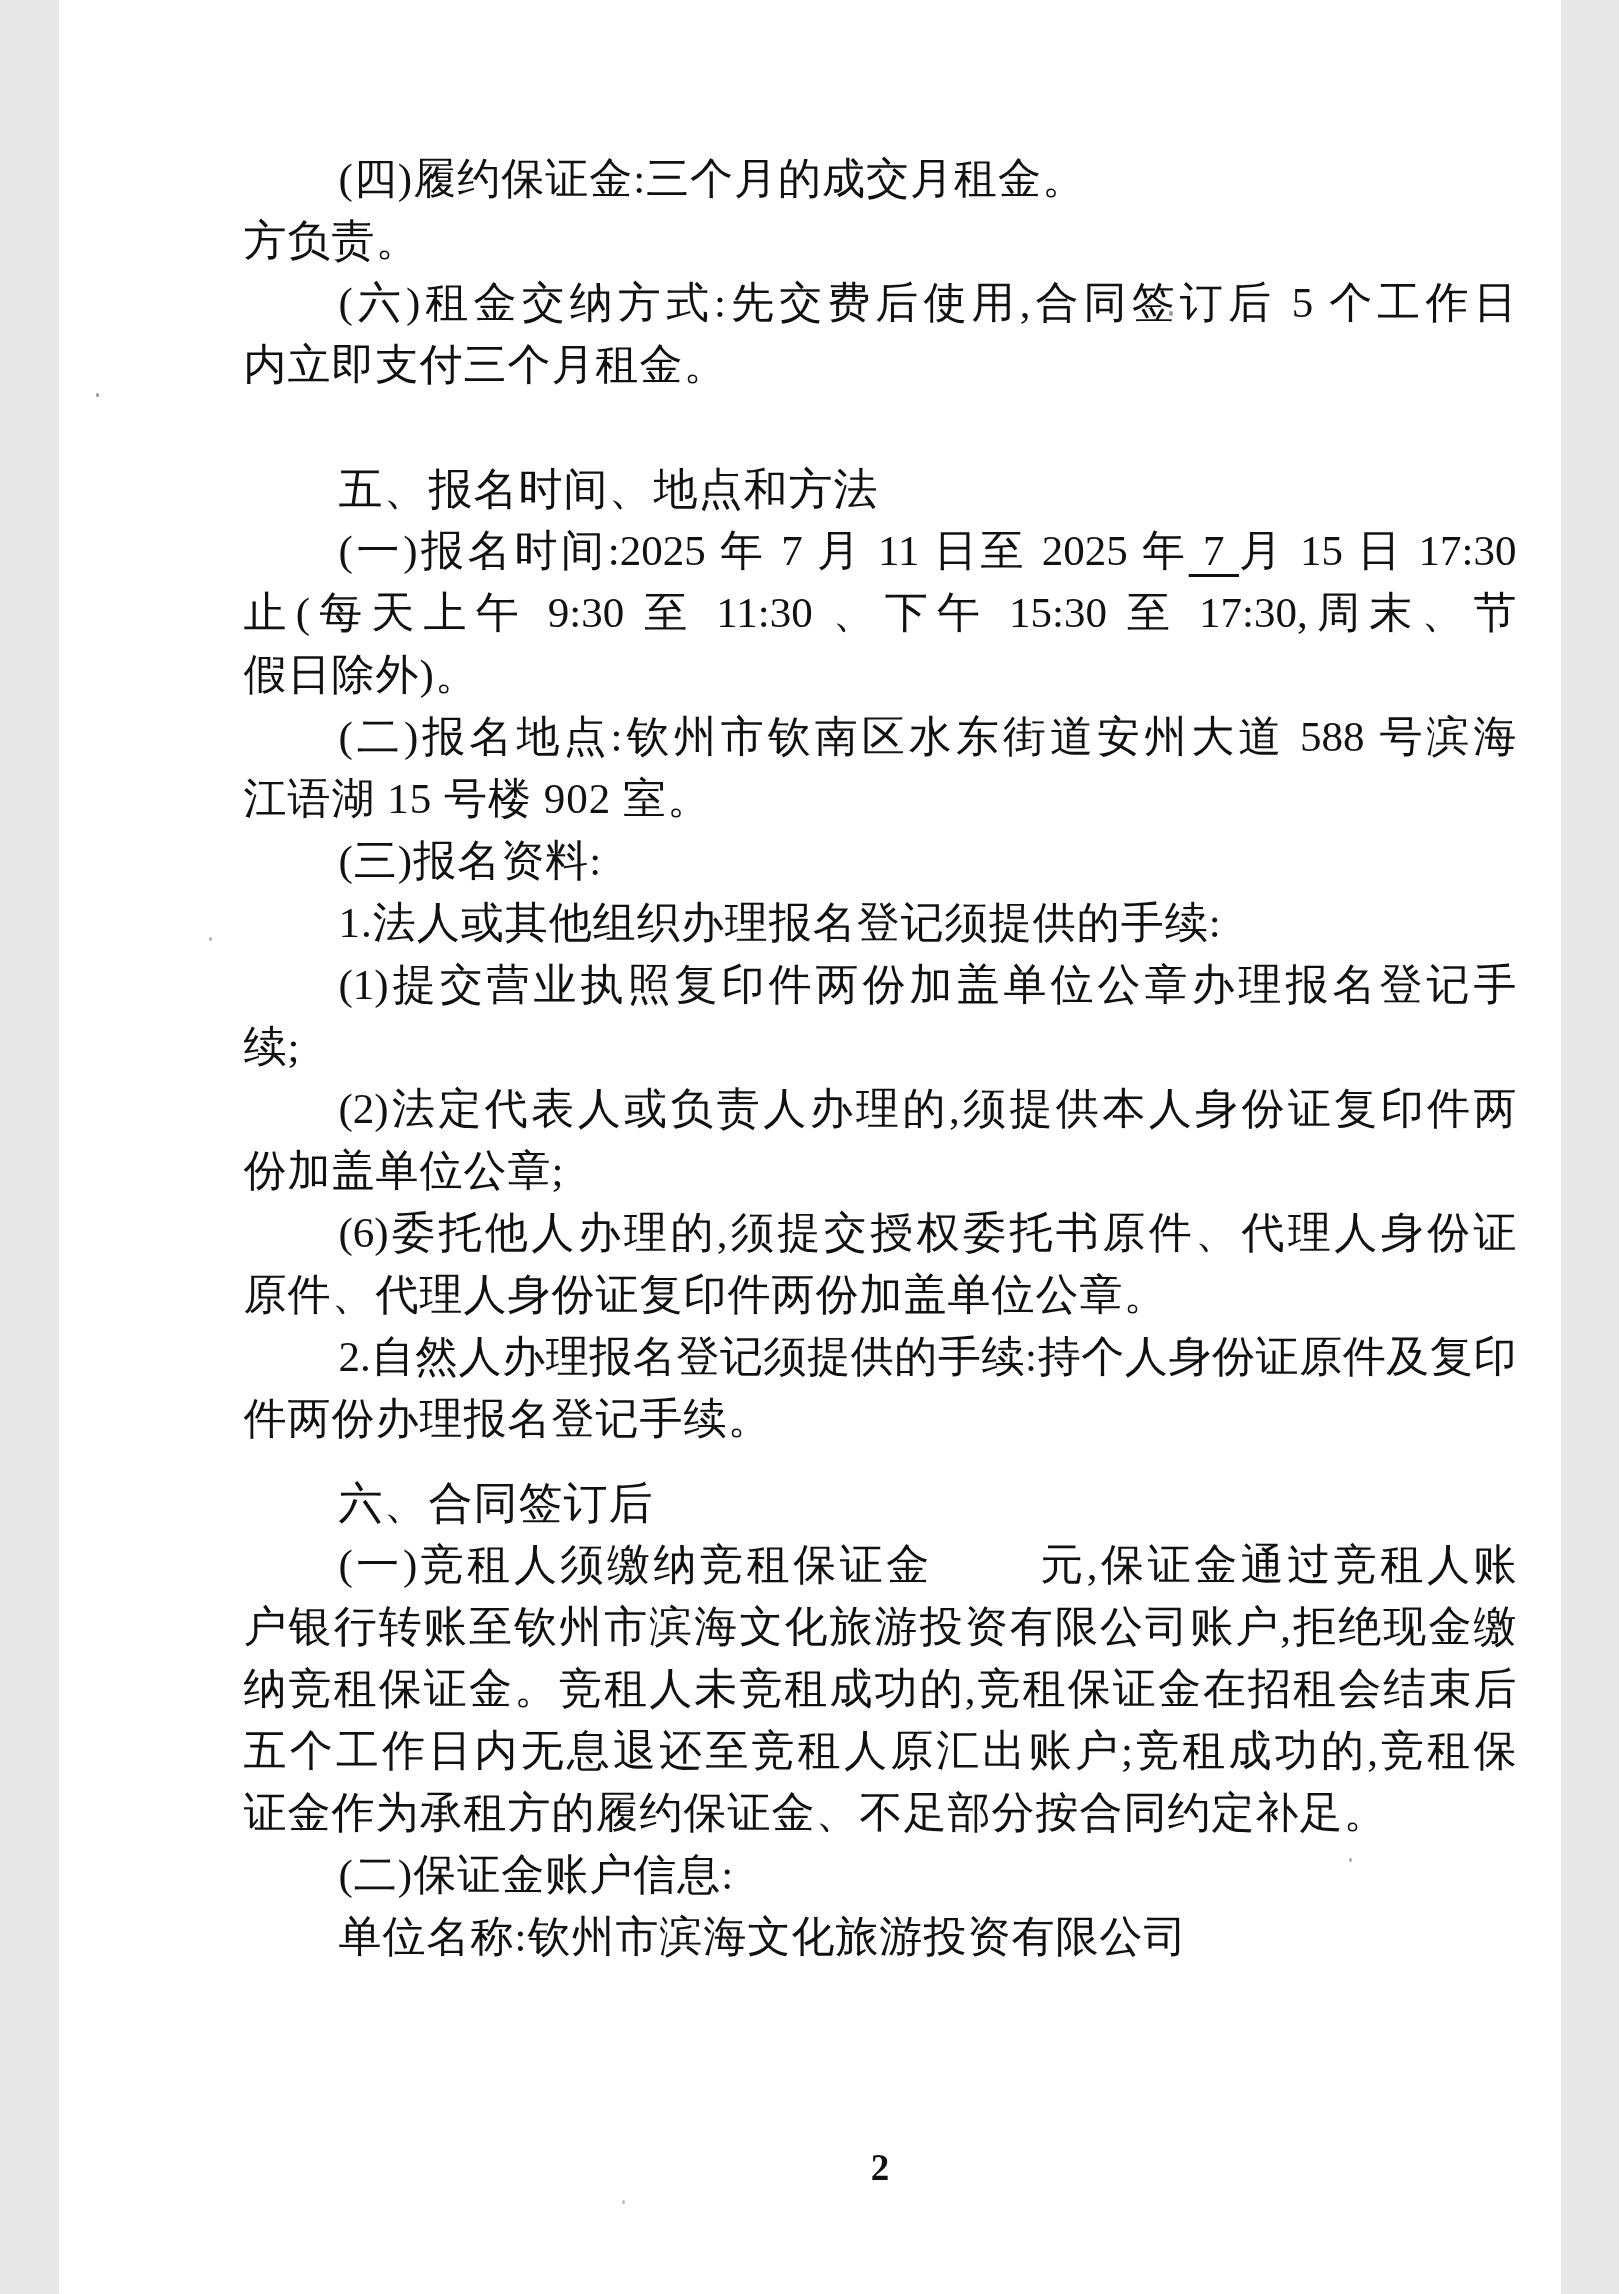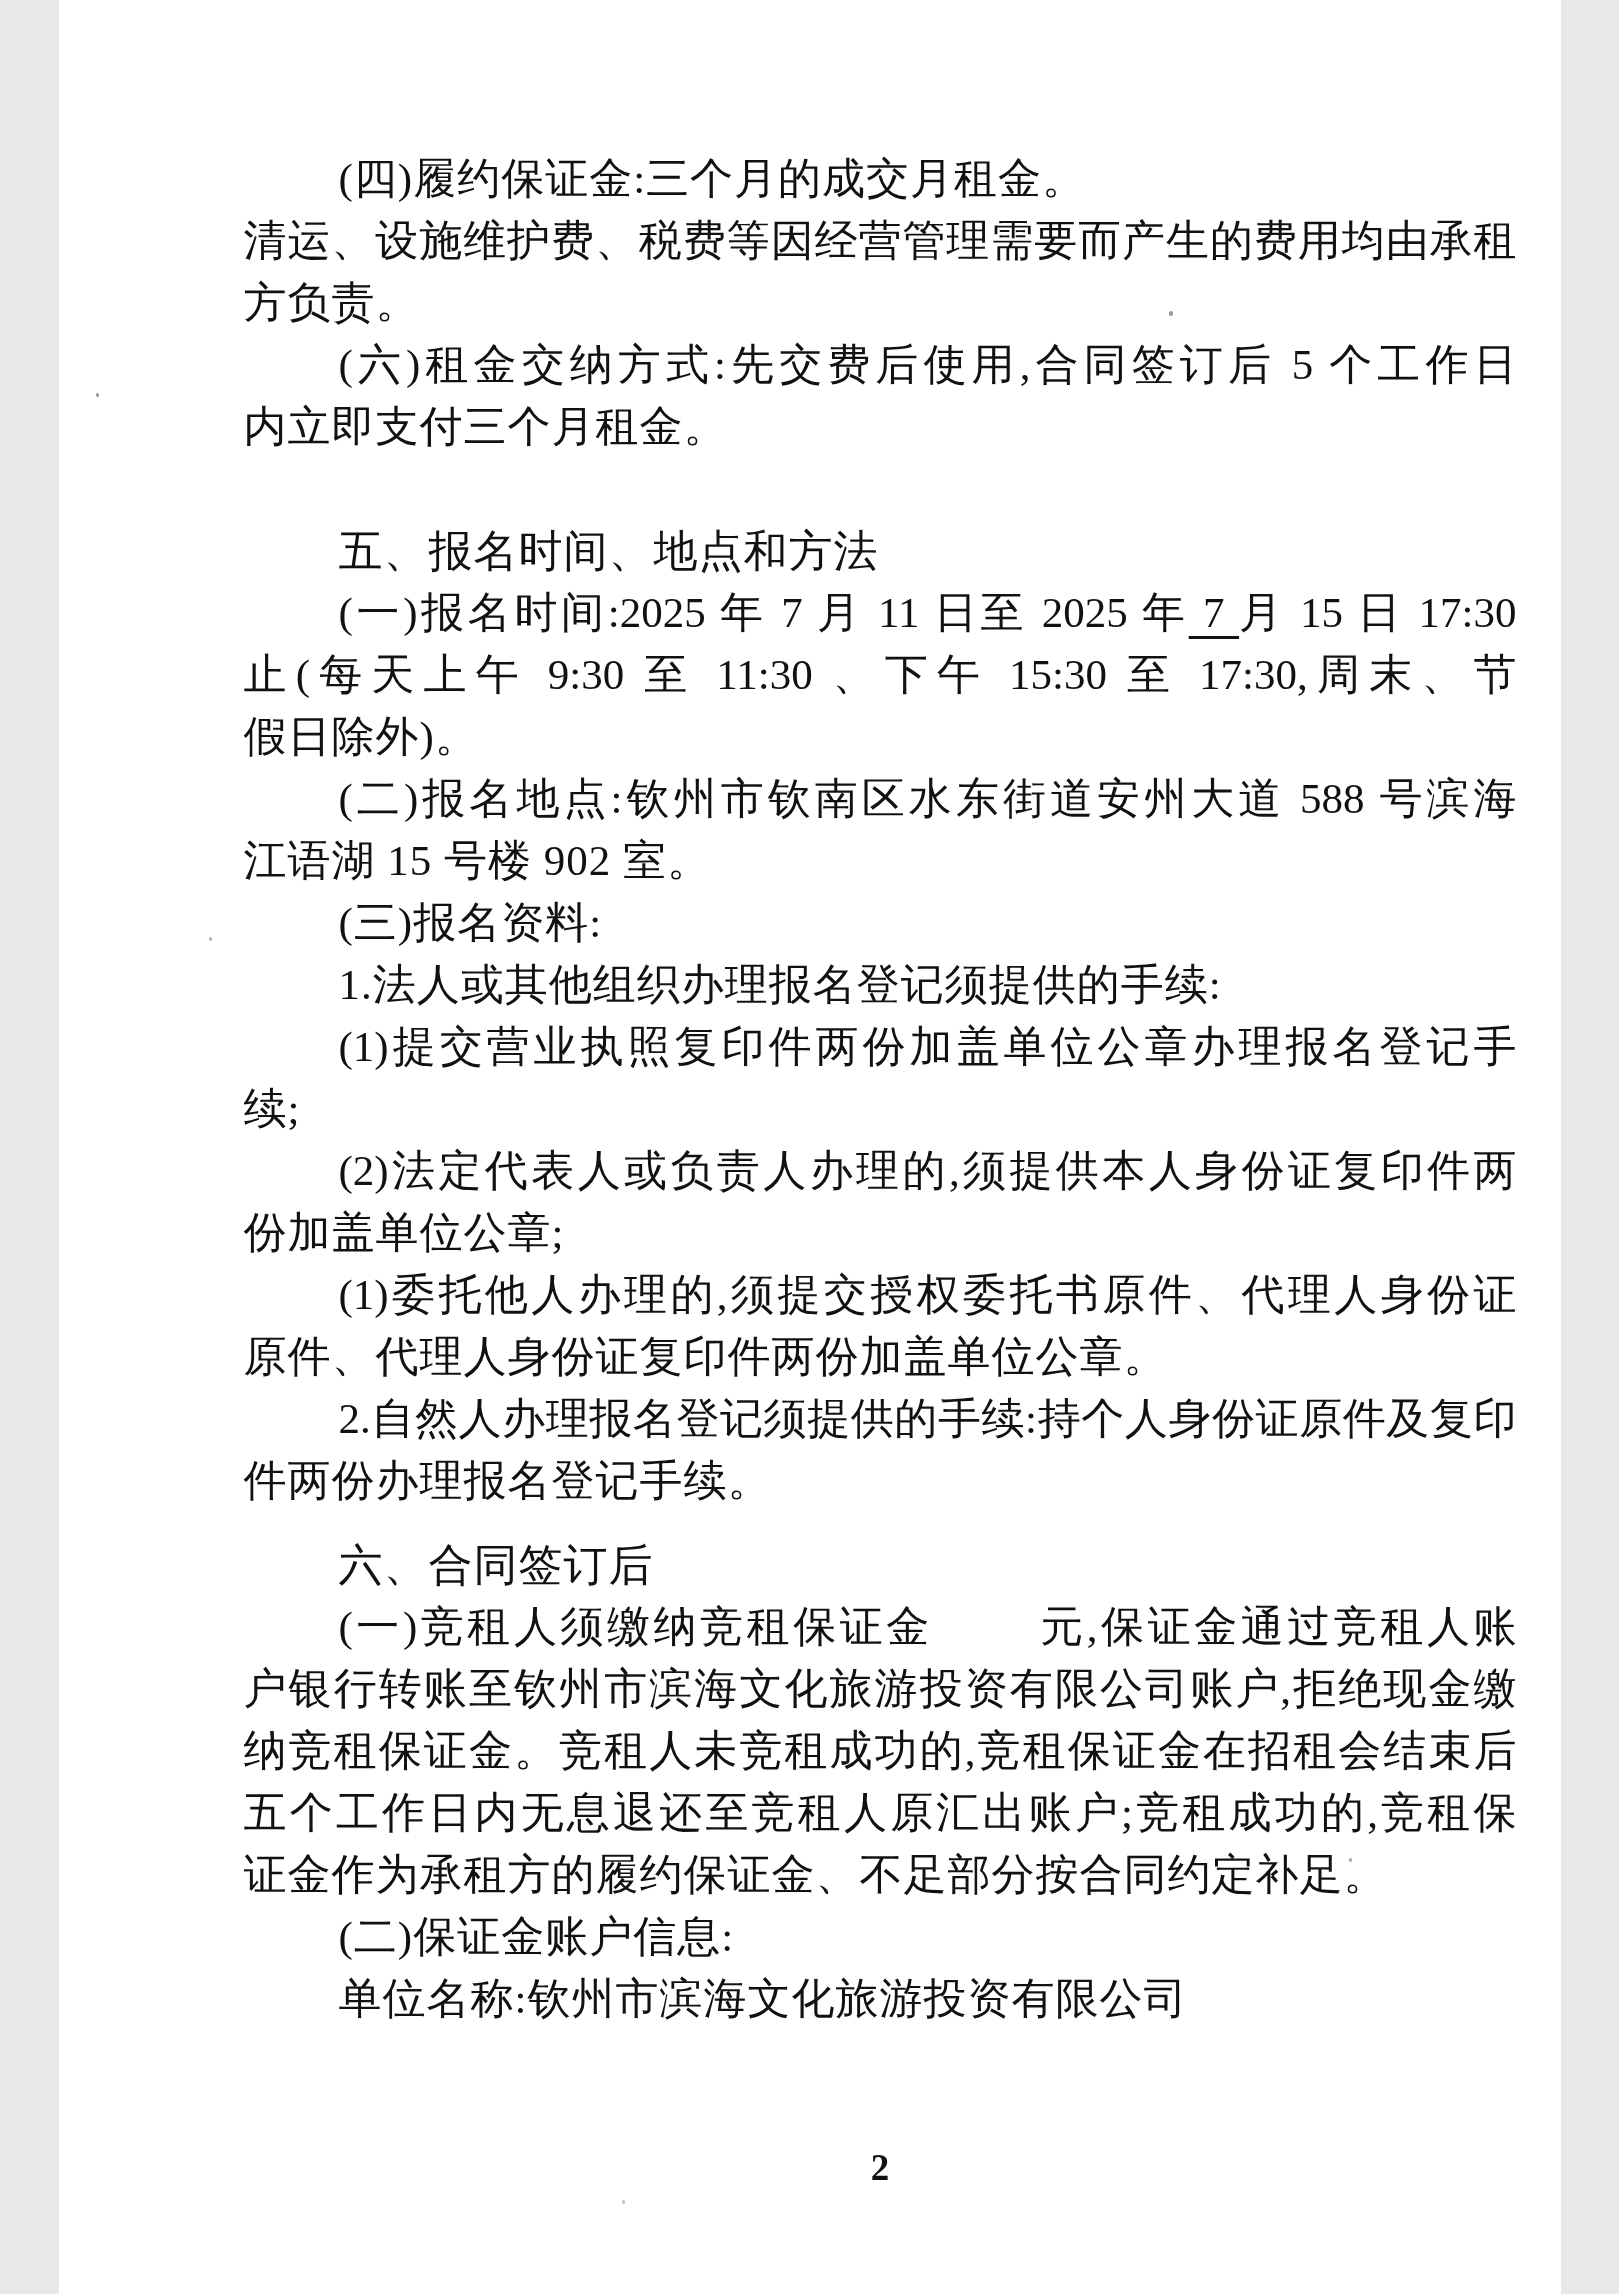--- a/index.html
+++ b/index.html
@@ -78,38 +78,37 @@
   .speck.s3 { left: 150px;  top: 937px;  width: 3.9px; height: 3.9px; background:#b5b5b5; }
   .speck.s4 { left: 1290px; top: 1858px; width: 3.9px; height: 3.9px; background:#ababab; }
   .speck.s5 { left: 563px;  top: 2200px; width: 3.9px; height: 3.9px; background:#c0c0c0; }
 </style>
 </head>
 <body>
 
 <div class="page">
   <div class="text-block">
       <div class="line indent">(四)履约保证金:三个月的成交月租金。</div>
-      <div class="line fill">清运、设施维护费、税费等因经营管理需要而产生的费用均由承租</div>
       <div class="line">方负责。</div>
       <div class="line indent fill">(六)租金交纳方式:先交费后使用,合同签订后 5 个工作日</div>
       <div class="line">内立即支付三个月租金。</div>
       <div class="line spacer"></div>
       <div class="line indent bold">五、报名时间、地点和方法</div>
       <div class="line indent fill"><span>(一)报名时间:2025 年 7 月 11 日至 2025 年</span><span class="underline"> 7 </span><span>月 15 日 17:30</span></div>
       <div class="line fill">止(每天上午 9:30 至 11:30 、下午 15:30 至 17:30,周末、节</div>
       <div class="line">假日除外)。</div>
       <div class="line indent fill">(二)报名地点:钦州市钦南区水东街道安州大道 588 号滨海</div>
       <div class="line">江语湖 15 号楼 902 室。</div>
       <div class="line indent">(三)报名资料:</div>
       <div class="line indent">1.法人或其他组织办理报名登记须提供的手续:</div>
       <div class="line indent fill">(1)提交营业执照复印件两份加盖单位公章办理报名登记手</div>
       <div class="line">续;</div>
       <div class="line indent fill">(2)法定代表人或负责人办理的,须提供本人身份证复印件两</div>
       <div class="line">份加盖单位公章;</div>
-      <div class="line indent fill">(1)委托他人办理的,须提交授权委托书原件、代理人身份证</div>
+      <div class="line indent fill">(6)委托他人办理的,须提交授权委托书原件、代理人身份证</div>
       <div class="line">原件、代理人身份证复印件两份加盖单位公章。</div>
       <div class="line indent fill">2.自然人办理报名登记须提供的手续:持个人身份证原件及复印</div>
       <div class="line">件两份办理报名登记手续。</div>
       <div class="line indent bold gap-before">六、合同签订后</div>
       <div class="line indent fill">(一)竞租人须缴纳竞租保证金 　　元,保证金通过竞租人账</div>
       <div class="line fill">户银行转账至钦州市滨海文化旅游投资有限公司账户,拒绝现金缴</div>
       <div class="line fill">纳竞租保证金。竞租人未竞租成功的,竞租保证金在招租会结束后</div>
       <div class="line fill">五个工作日内无息退还至竞租人原汇出账户;竞租成功的,竞租保</div>
       <div class="line">证金作为承租方的履约保证金、不足部分按合同约定补足。</div>
       <div class="line indent">(二)保证金账户信息:</div>

